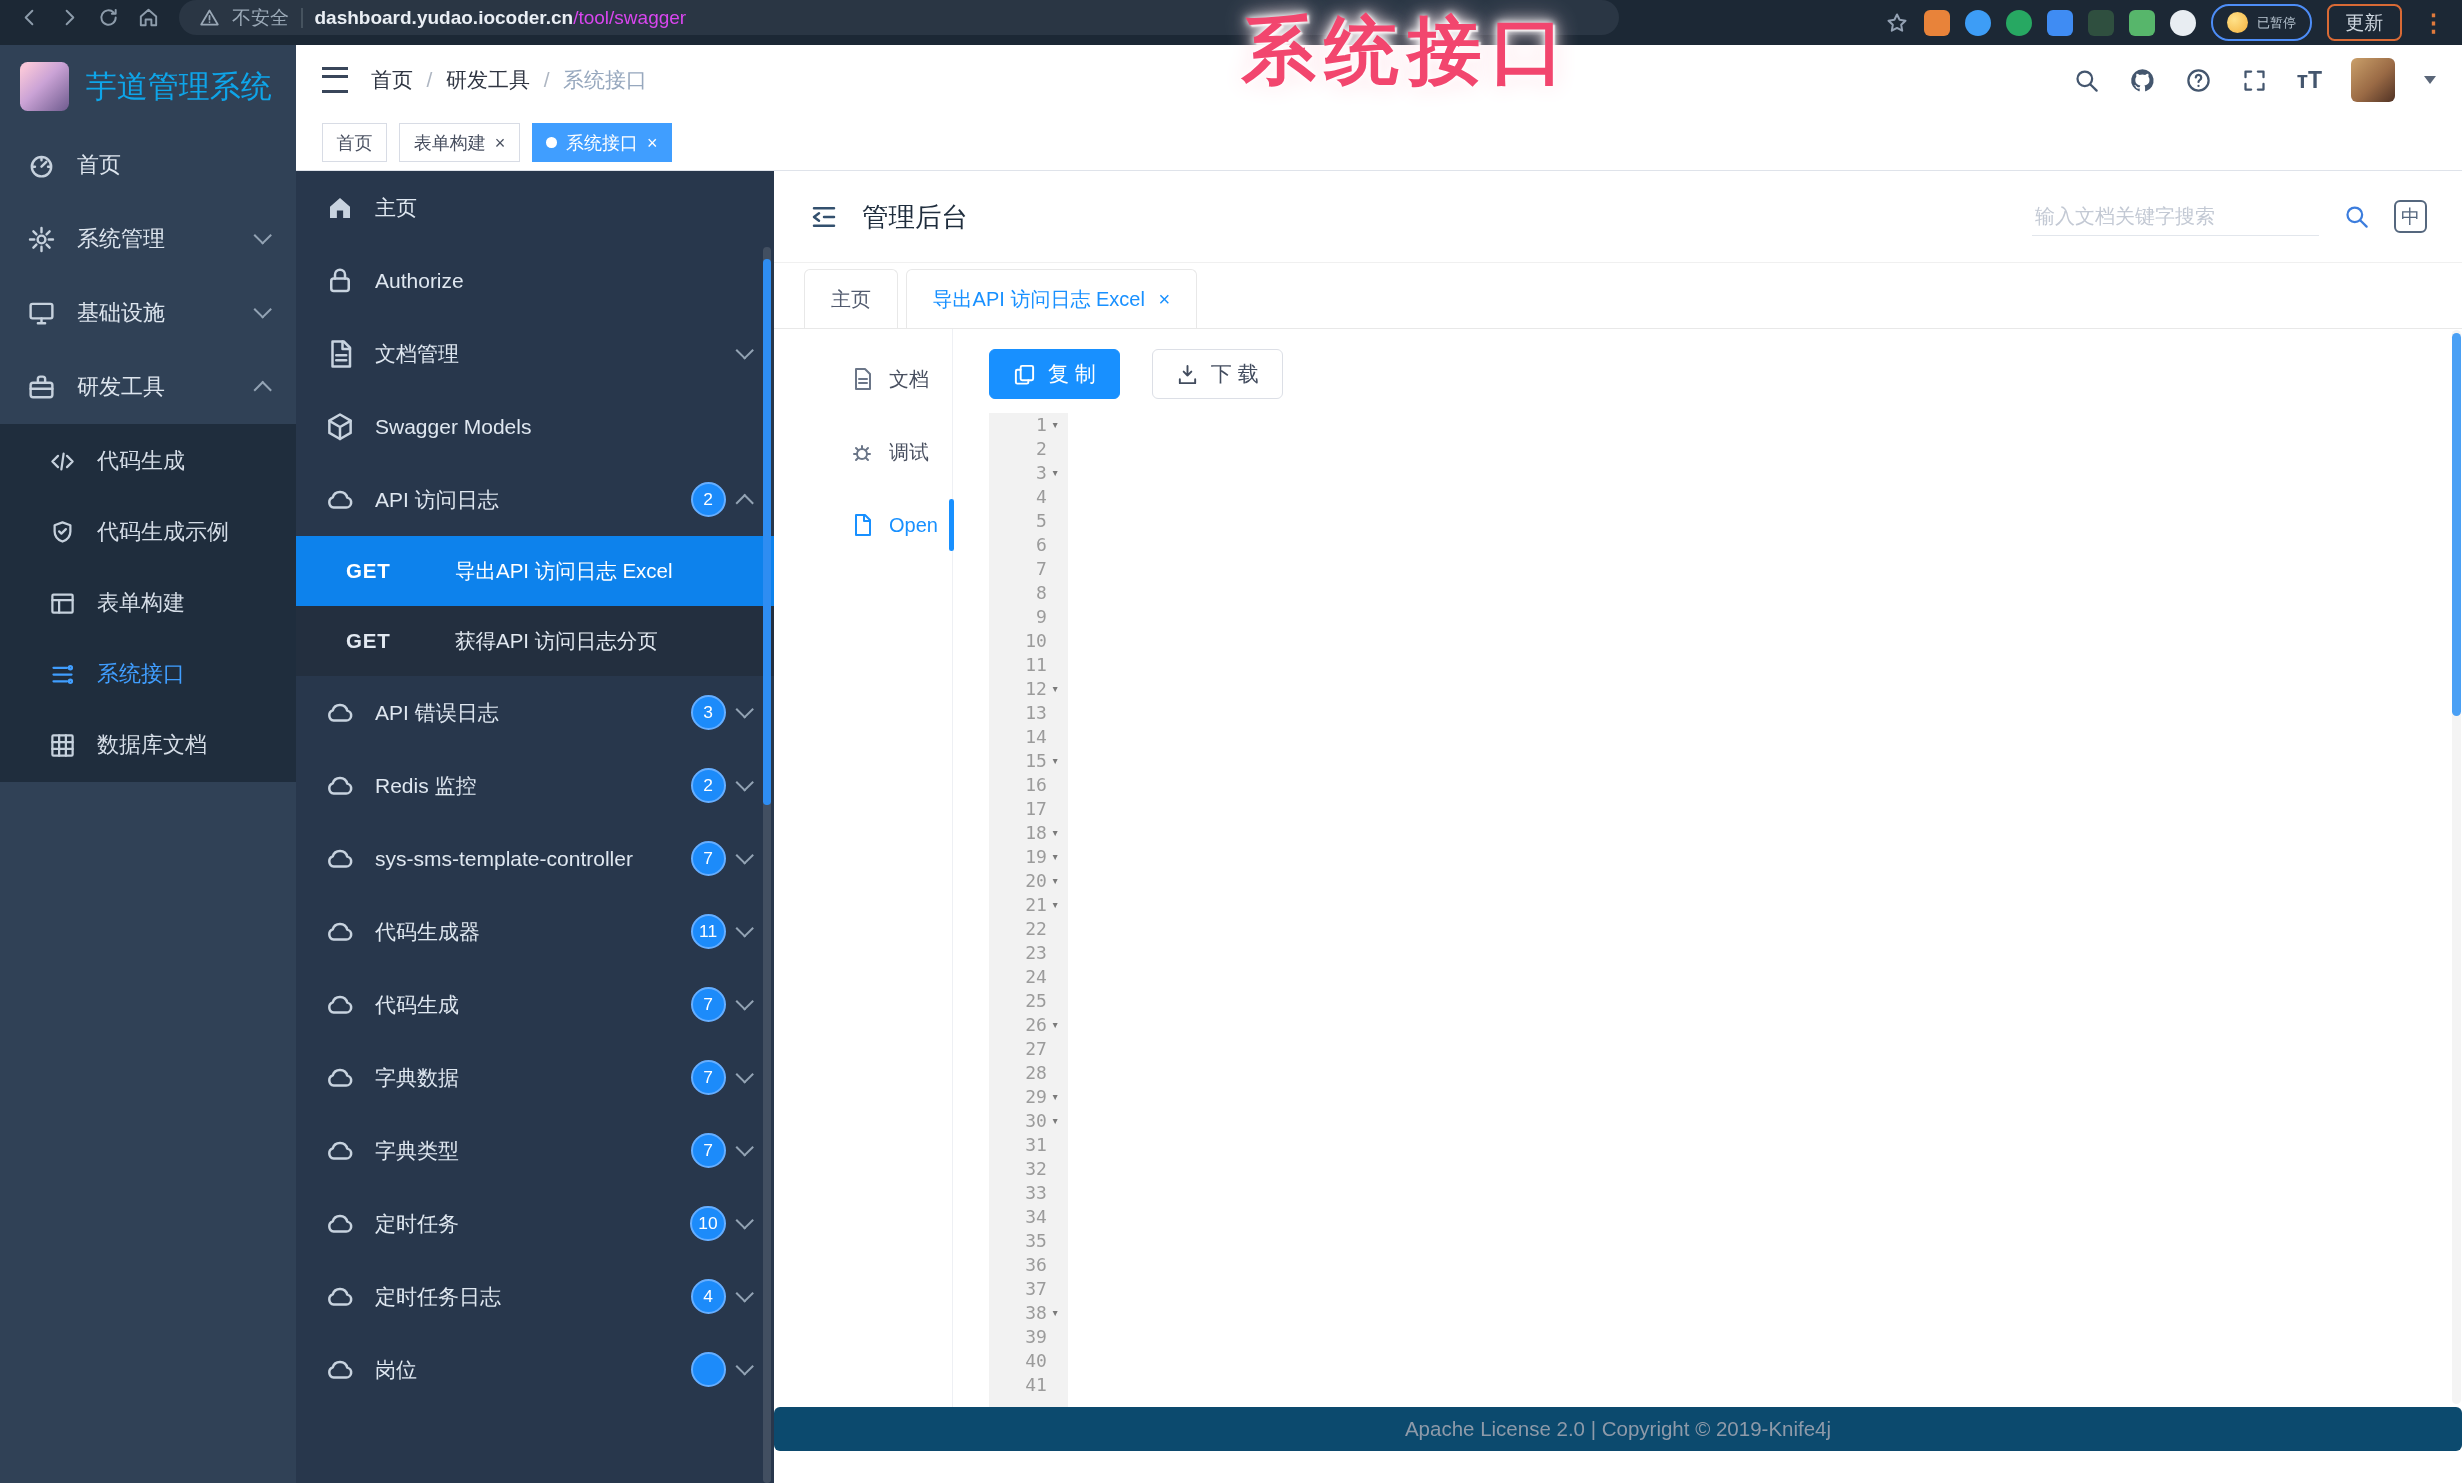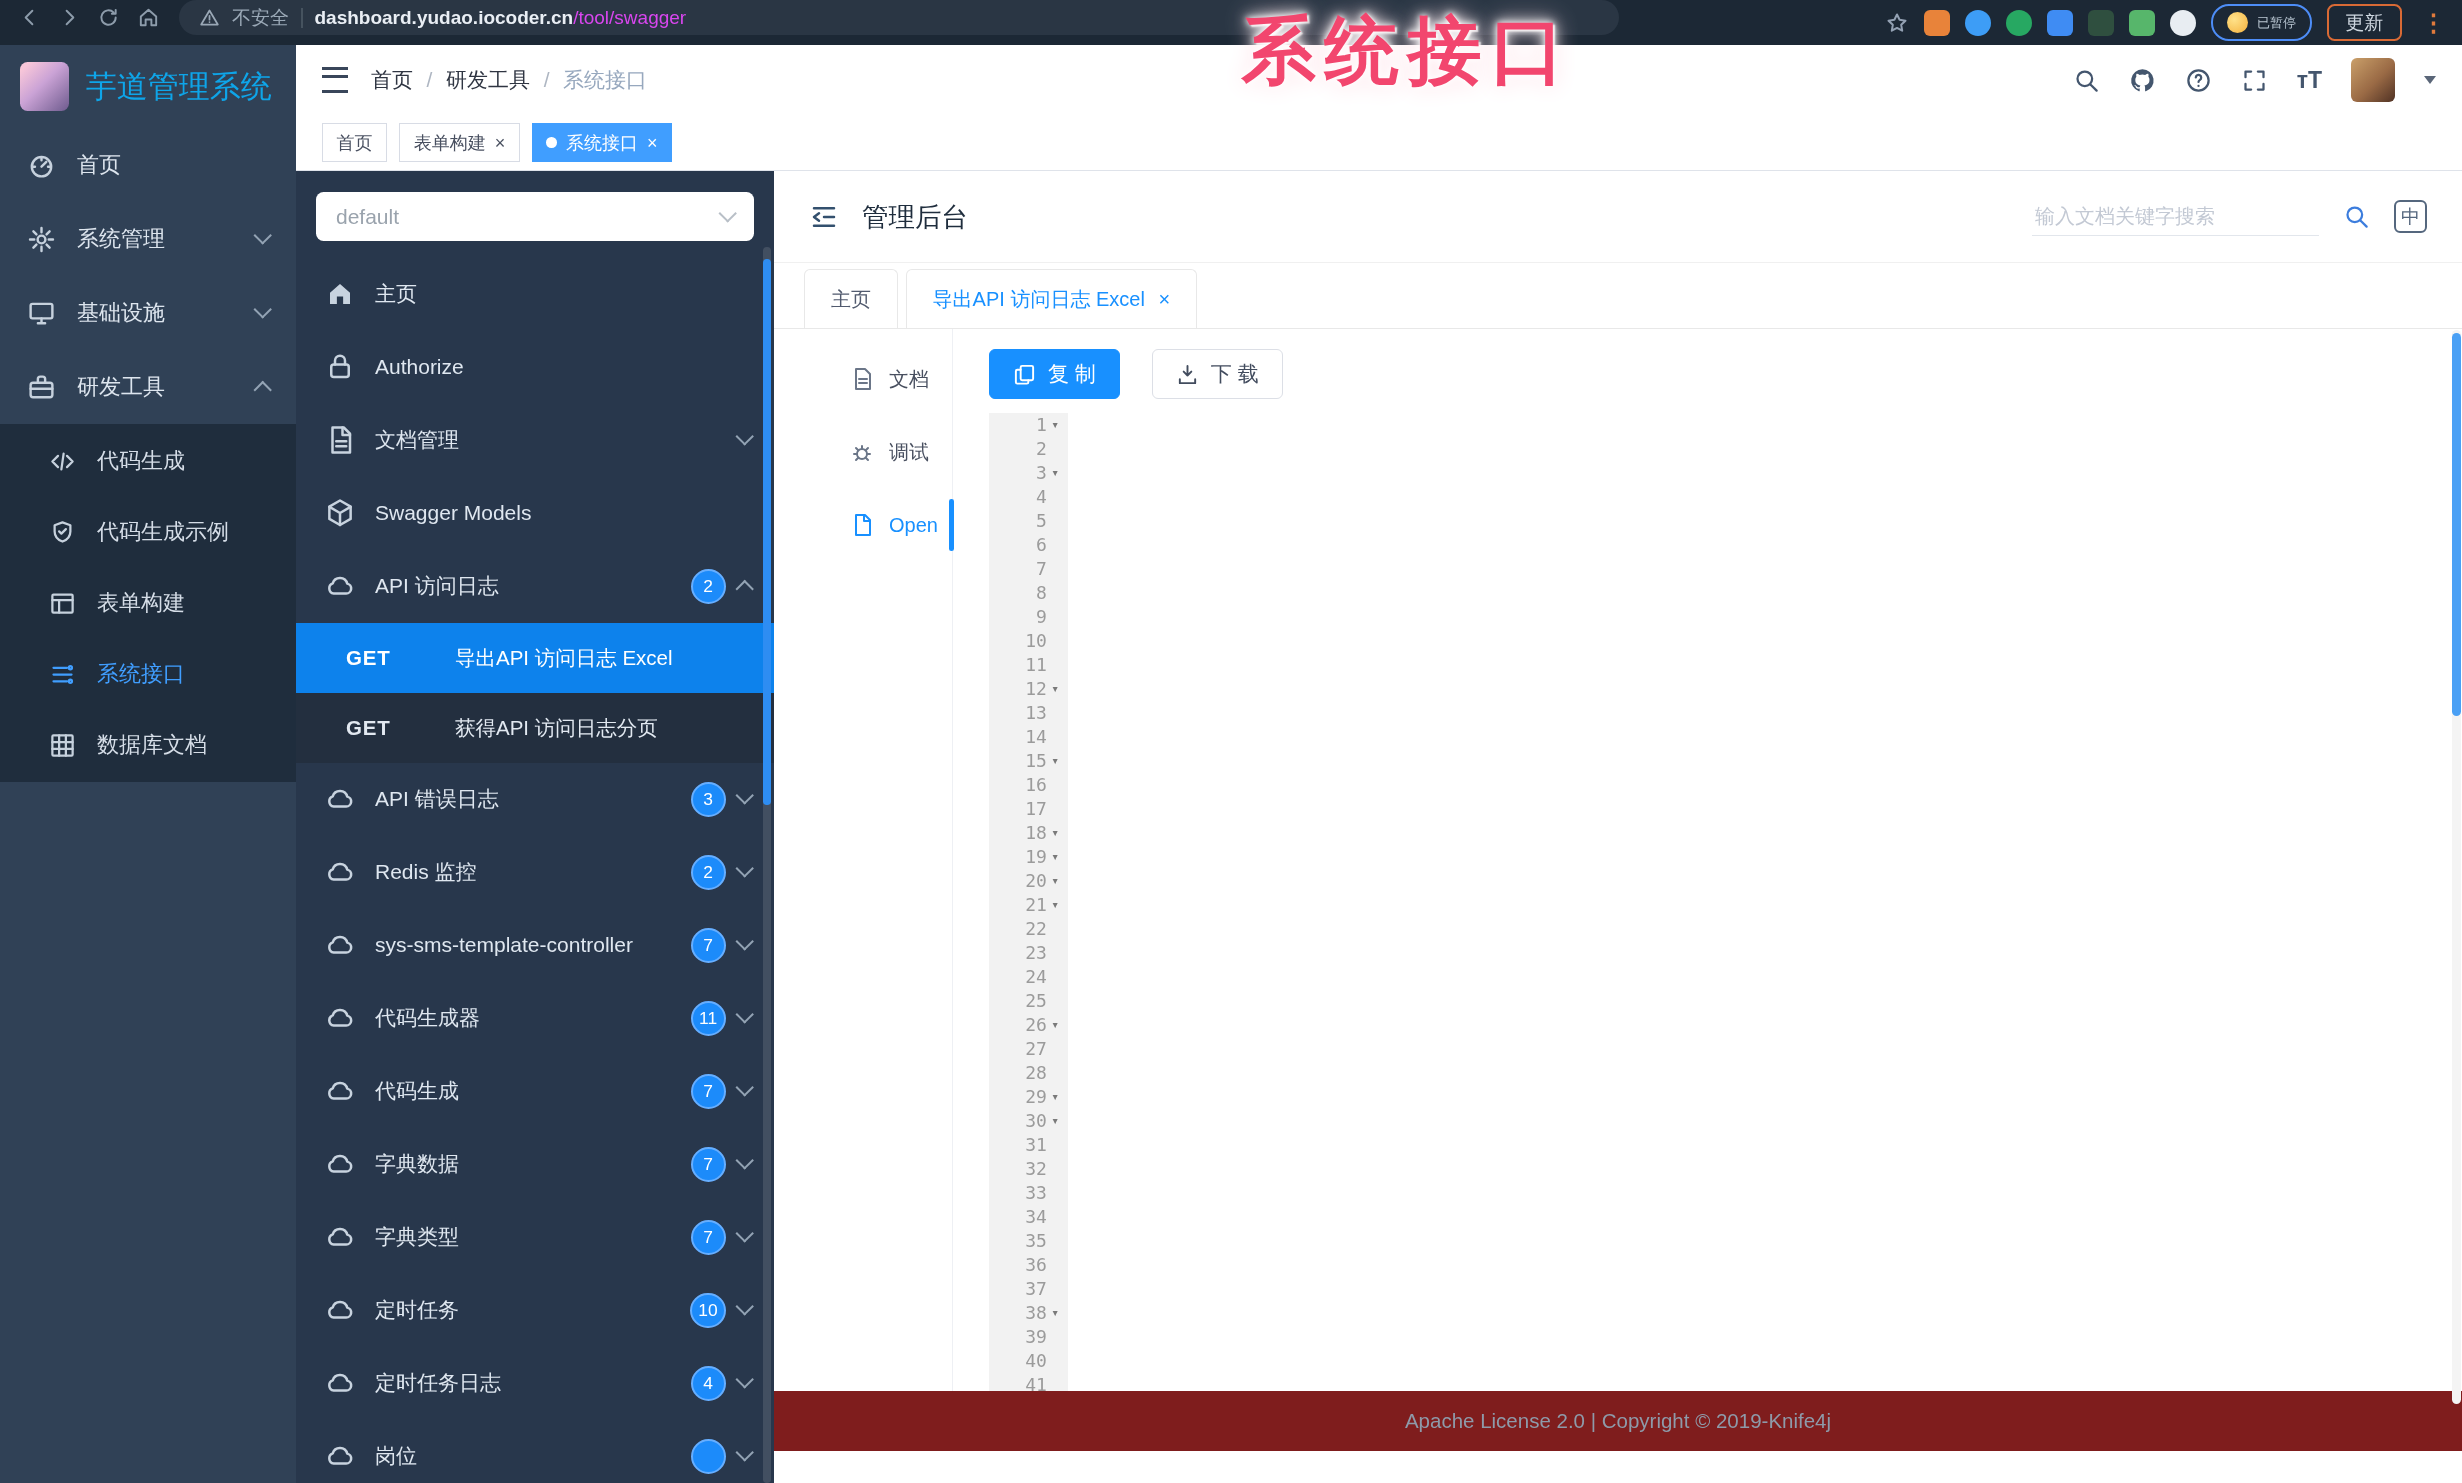--- a/index.html
+++ b/index.html
@@ -116,21 +116,21 @@
   .btn .ic{width:23px;height:23px;}
   .btn-copy{background:#1890ff;border:1.5px solid #1890ff;color:#fff;}
   .btn-dl{background:#fff;border:1.5px solid #dcdfe6;color:#424c5e;}
   .editor{flex:1;display:flex;margin-left:36px;overflow:hidden;font-family:"DejaVu Sans Mono","Liberation Mono",monospace;font-size:19px;line-height:24px;}
   .gutter{width:79px;flex:none;background:#f2f2f2;color:#9b9b9b;}
   .ln{height:24px;display:flex;align-items:center;justify-content:flex-end;padding-right:4.5px;font-size:18px;}
   .ln .fold{width:16.7px;color:#7a7a7a;font-size:13px;text-align:center;}
   .code{flex:1;padding-left:21px;white-space:pre;overflow:hidden;}
   .cl{height:24px;}
 
-  .content-footer{height:60px;flex:none;background:#7f1d1d;display:flex;align-items:center;justify-content:center;font-size:20.5px;color:#8e9aa9;}
+  .content-footer{height:44px;flex:none;background:#0c4a6e;display:flex;align-items:center;justify-content:center;font-size:20.5px;color:#8e9aa9;border-radius:6px;}
   .bottom-strip{height:32px;flex:none;background:#fff;}
   .v-track{position:absolute;right:1.5px;top:159px;bottom:79px;width:9px;background:#f4f4f4;border-radius:4.5px;}
   .v-thumb{position:absolute;right:1.5px;top:162px;width:9px;height:383px;background:#4aa0f5;border-radius:4.5px;}
 </style>
 </head>
 <body>
 
 <div class="screen">
 
   <div class="browser-bar">
@@ -354,24 +354,20 @@
           <div class="tag active">
           <span class="dot"></span>
           <span>系统接口</span>
           <span class="x">×</span>
         </div>
         </div>
 
       <div class="workspace">
 
         <aside class="sw-sidebar">
-          <div class="sw-select">
-            <span>default</span>
-            <span class="chev chev-down"></span>
-          </div>
           <div>
 
           <div class="sw-item">
               <span class="ic">
                   <svg viewBox="0 0 24 24" fill="none" stroke="currentColor" stroke-width="2" stroke-linecap="round" stroke-linejoin="round">
                     <path fill="currentColor" stroke="none" d="M4 11l8-7 8 7v9h-5.5v-6h-5v6H4z"></path>
                   </svg>
                 </span>
               <span class="label">主页</span>
               <span class="right-group">

